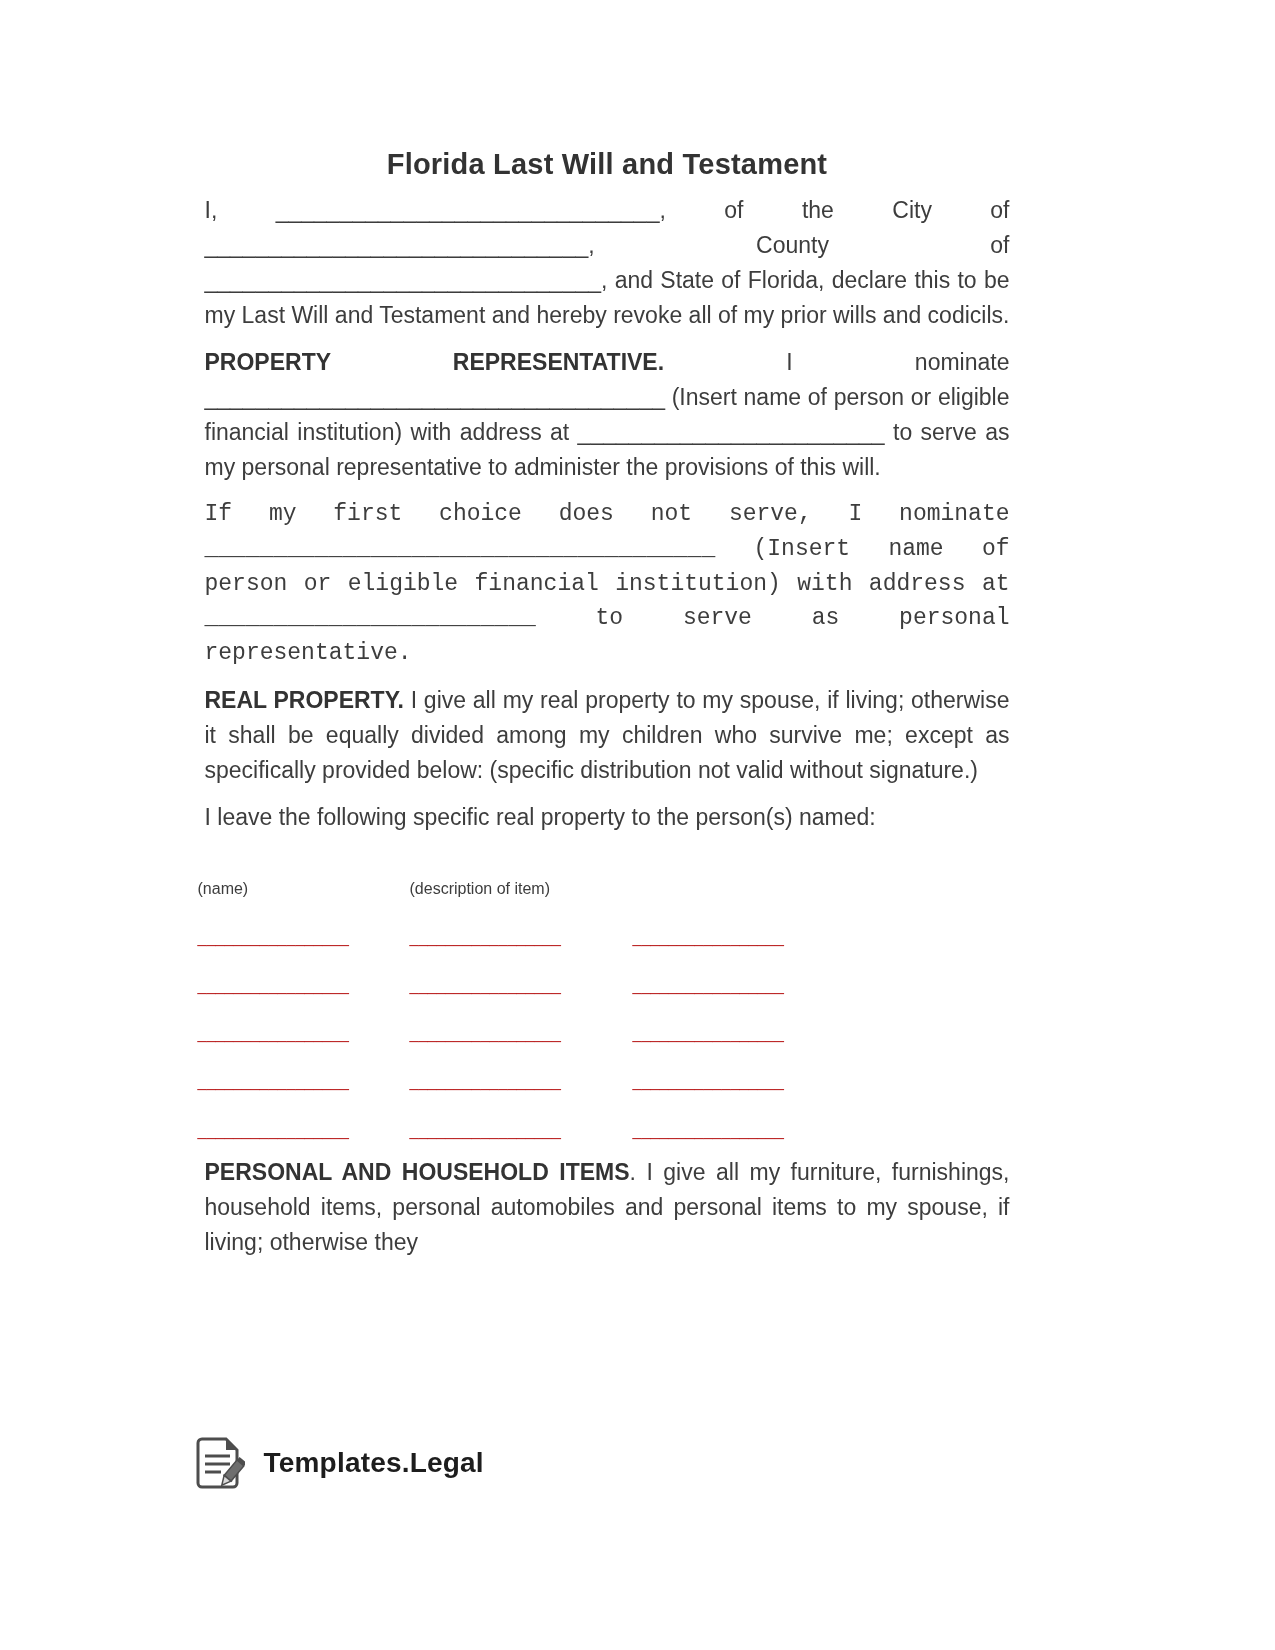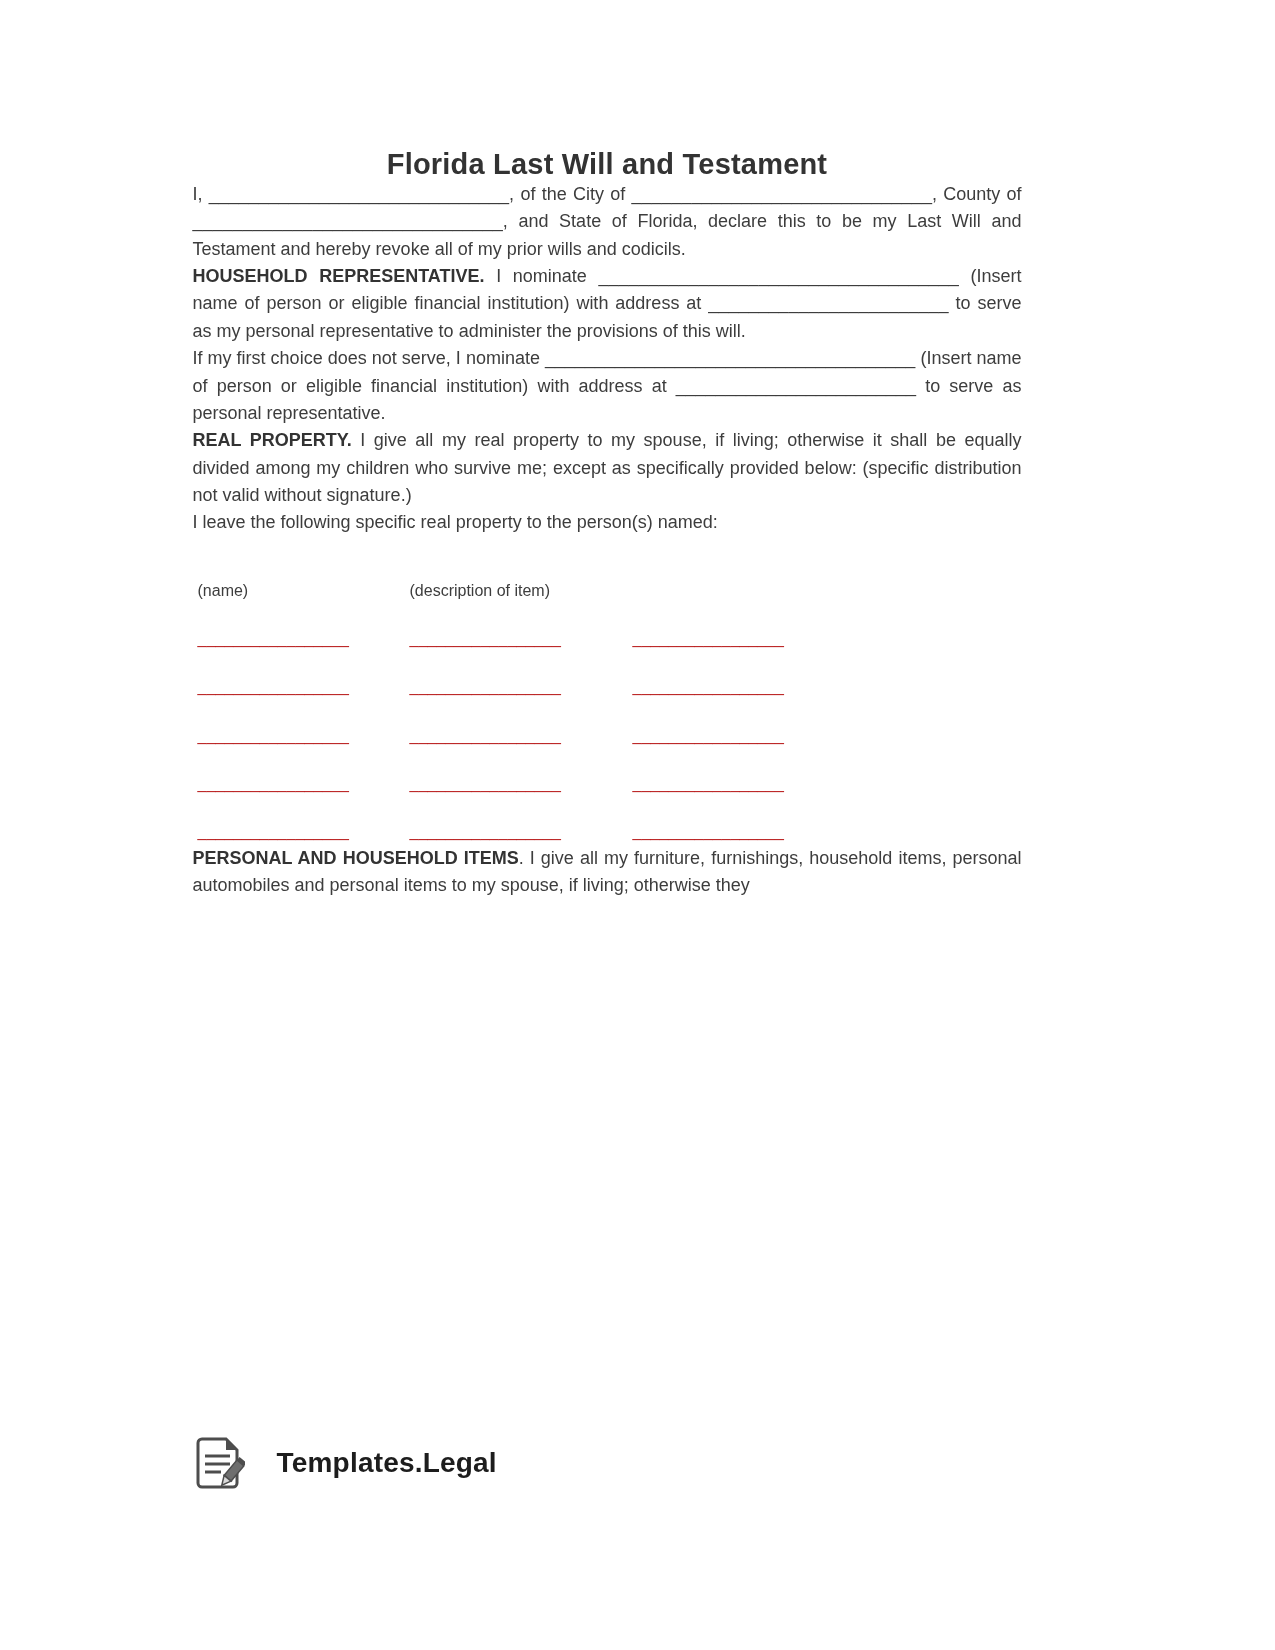--- a/index.html
+++ b/index.html
@@ -18,68 +18,68 @@
   .doc-title {
     margin: 0;
     padding-top: 148px;
     text-align: center;
     font-size: 29px;
     font-weight: 700;
     color: #333333;
     letter-spacing: 0.2px;
   }
   p.body-text {
-    margin: 0;
-    font-size: 18px;
+    margin: 12px;
+    font-size: 23px;
     line-height: 1.52;
     text-align: justify;
   }
   .intro { margin-top: 66px; }
   .sect-lead { margin-top: 70px; }
-  .sect-follow { margin-top: 28px; }
+  .sect-follow { margin-top: 28px; font-family: Liberation Mono, monospace; }
   .bold-heading { font-weight: 700; color: #333333; }
   .lead-in { margin-top: 32px; text-align: left; }
   .prop-table { margin-top: 42px; }
   .prop-row {
     display: grid;
     grid-template-columns: 212px 223px auto;
     font-size: 16px;
     line-height: 1.52;
   }
   .prop-row > span { padding-left: 5px; white-space: nowrap; }
   .header-row { margin-bottom: 6px; }
   .blank-row { margin-top: 24px; color: #b91c1c; }
   .household { margin-top: 72px; }
   .footer {
     position: absolute;
     left: 144px;
     top: 1436px;
     display: flex;
     align-items: center;
-    gap: 32px;
+    gap: 19px;
   }
   .brand-name {
     font-size: 28px;
     font-weight: 700;
     color: #1d1d1d;
     letter-spacing: 0.2px;
   }
   .logo-icon { display: block; }
 </style>
 </head>
 <body>
 
 <div class="page">
 
   <h1 class="doc-title">Florida Last Will and Testament</h1>
 
   <p class="body-text intro">I, ______________________________, of the City of ______________________________, County of _______________________________, and State of Florida, declare this to be my Last Will and Testament and hereby revoke all of my prior wills and codicils.</p>
 
   <p class="body-text sect-lead">
-    <span class="bold-heading">HOUSEHOLD REPRESENTATIVE.</span><span> I nominate ____________________________________ (Insert name of person or eligible financial institution) with address at ________________________ to serve as my personal representative to administer the provisions of this will.</span>
+    <span class="bold-heading">PROPERTY REPRESENTATIVE.</span><span> I nominate ____________________________________ (Insert name of person or eligible financial institution) with address at ________________________ to serve as my personal representative to administer the provisions of this will.</span>
   </p>
 
   <p class="body-text sect-follow">If my first choice does not serve, I nominate _____________________________________ (Insert name of person or eligible financial institution) with address at ________________________ to serve as personal representative.</p>
 
   <p class="body-text sect-lead">
     <span class="bold-heading">REAL PROPERTY.</span><span> I give all my real property to my spouse, if living; otherwise it shall be equally divided among my children who survive me; except as specifically provided below: (specific distribution not valid without signature.)</span>
   </p>
 
   <p class="body-text lead-in">I leave the following specific real property to the person(s) named:</p>
 

